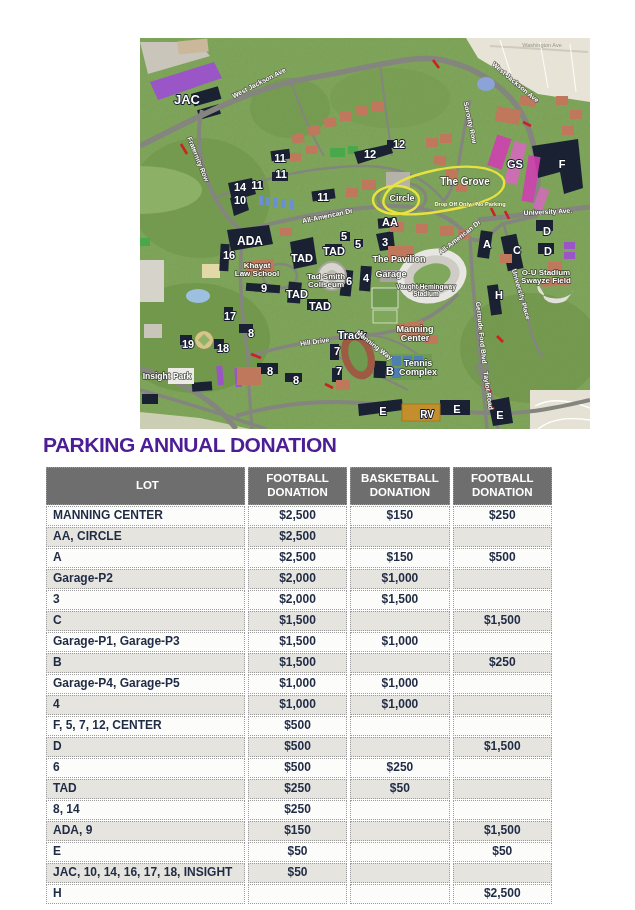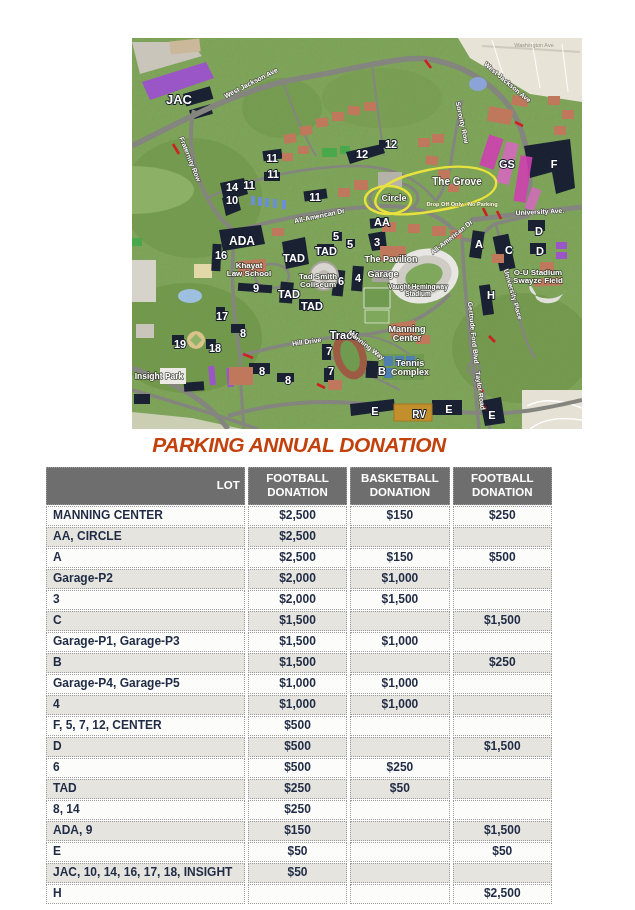--- a/index.html
+++ b/index.html
@@ -2,42 +2,42 @@
 <html style="--navy: #1f2a44; --header-bg: #6e6e6e; --row-bg: #fcfcfa; --row-alt-bg: #e5e4df; --lot-navy: #1a2133; --lot-purple: #9a55c6; --lot-pink: #cf3fb0; --grove-yellow: #e8e23e; --rv-gold: #c28f2c; --map-green: #7ba155; --road-gray: #85857f; --closure-red: #cc2222;"><head>
 <meta charset="utf-8">
 <style>
   :root{
     --navy:#1f2a44; --header-bg:#6e6e6e; --row-bg:#fcfcfa; --row-alt-bg:#e5e4df;
   }
   html,body{margin:0;padding:0;background:#fff;}
   .page{position:relative;width:635px;height:910px;background:#fff;overflow:hidden;
         font-family:"Liberation Sans",sans-serif;}
   
-  .map-wrap{position:absolute;left:96px;top:38px;width:450px;height:391px;padding-left:36px;}
+  .map-wrap{position:absolute;left:104px;top:38px;width:450px;height:391px;padding-left:36px;}
   .map-wrap svg{display:block;width:100%;height:100%;}
   text{font-family:"Liberation Sans",sans-serif;}
   .ml-lot{font-size:11px;font-weight:bold;fill:#fff;stroke:#141a2b;stroke-width:1.9px;
           paint-order:stroke;stroke-linejoin:round;text-anchor:middle;}
   .ml-place{font-size:8px;font-weight:bold;fill:#fff;stroke:rgba(40,45,35,.8);stroke-width:1.5px;
           paint-order:stroke;stroke-linejoin:round;text-anchor:middle;}
   .ml-road{font-size:6.8px;font-weight:bold;fill:#fff;stroke:rgba(70,70,64,.85);stroke-width:1.3px;
           paint-order:stroke;stroke-linejoin:round;text-anchor:middle;}
   .ml-note{font-size:5.6px;font-weight:bold;fill:#fffef0;stroke:rgba(90,90,40,.6);stroke-width:1px;
           paint-order:stroke;text-anchor:middle;}
   .ml-muted{font-size:5.5px;fill:#98958a;text-anchor:middle;}
   
-  .title{position:absolute;left:43px;top:433px;width:512px;text-align:center;
-         font-size:21px;font-weight:bold;font-style:italic;letter-spacing:-.5px;color:#c2410c;}
+  .title{position:absolute;left:43px;top:433px;width:512px;text-align:left;
+         font-size:21px;font-weight:bold;letter-spacing:-.5px;color:#4c1d95;}
   
   table.donations{position:absolute;left:43px;top:466px;width:512px;table-layout:fixed;
          border-collapse:separate;border-spacing:3px 1px;}
   table.donations col.c-lot{width:40%;} table.donations col.c-val{width:20%;}
   table.donations th{background:var(--header-bg);color:#fff;font-size:11.5px;font-weight:bold;
          line-height:1.2;padding:4px 4px;border:1px dotted #9b9b9b;text-align:center;vertical-align:middle;height:26px;}
-  table.donations th.lot-h{text-align:right;padding-left:8px;}
+  table.donations th.lot-h{text-align:center;padding-left:8px;}
   table.donations td{font-size:12px;font-weight:bold;color:var(--navy);border:1px dotted #9b9b9b;
          padding:1.5px 6px;line-height:1.25;text-align:center;white-space:nowrap;overflow:hidden;}
   table.donations td.lot-c{text-align:left;}
   table.donations tr.r-odd td{background:var(--row-bg);}
   table.donations tr.r-even td{background:var(--row-alt-bg);}
 </style>
 </head>
 <body>
 
 <div class="page">

